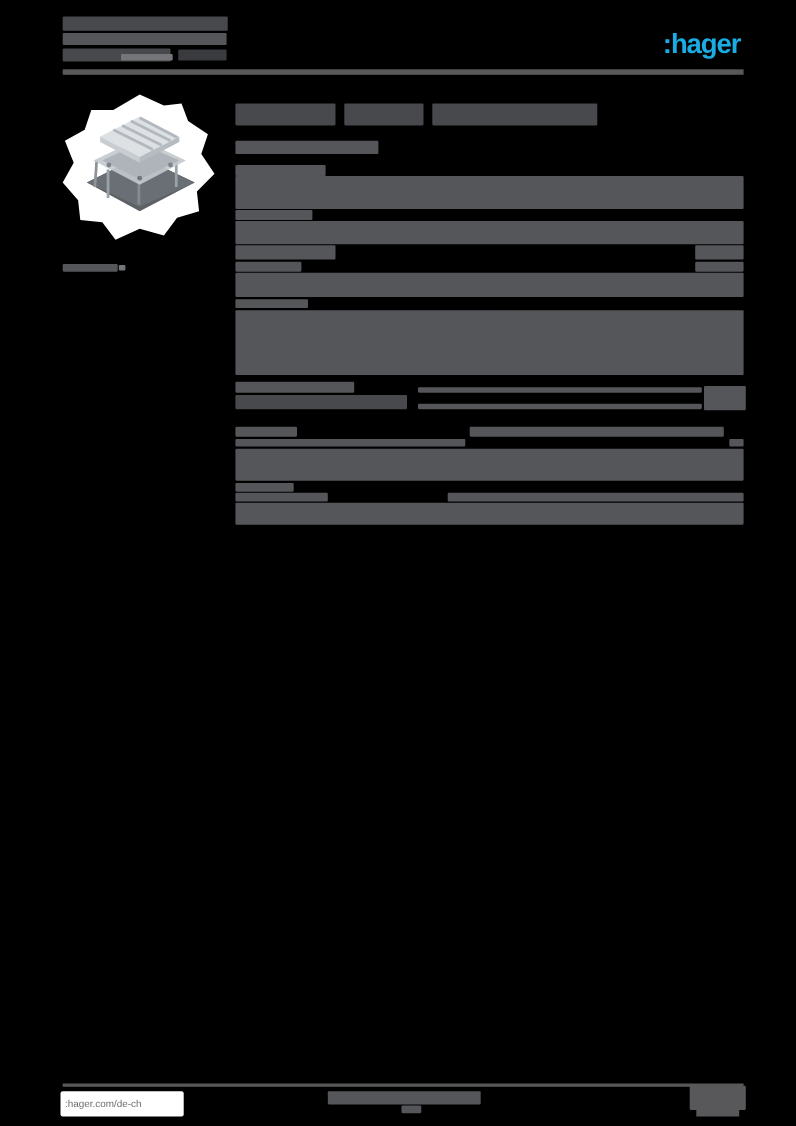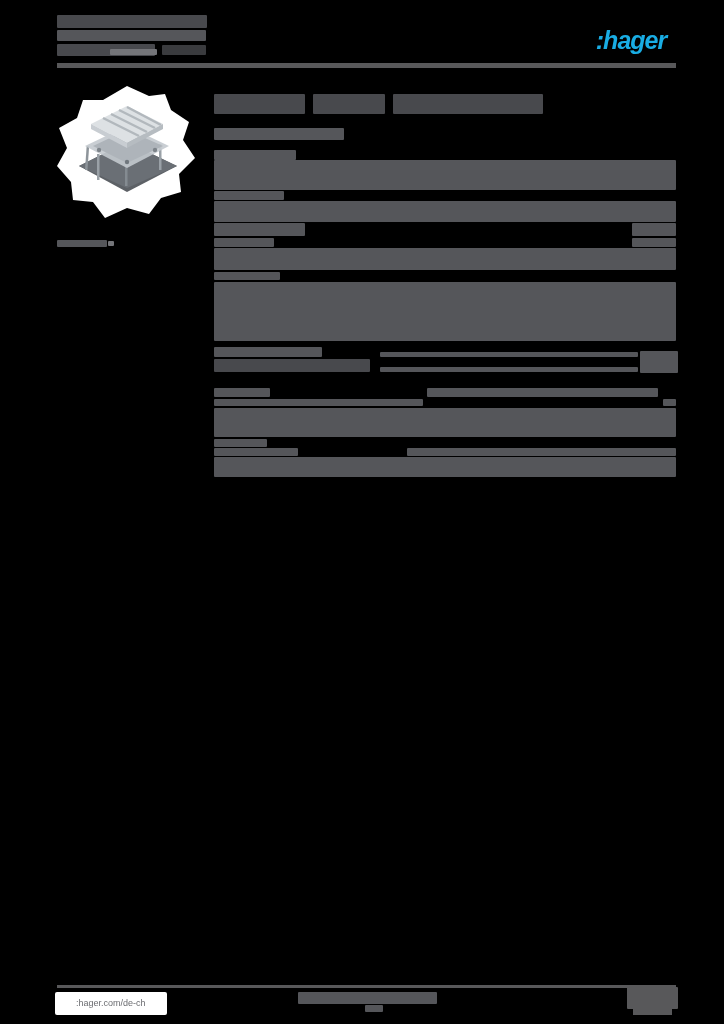--- a/index.html
+++ b/index.html
@@ -11,27 +11,27 @@
   .s-base{background:var(--bar-base,#55565a);}
   .s-dark{background:var(--bar-dark,#48494d);}
   .s-darkest{background:var(--bar-darkest,#3a3b3e);}
   .s-light{background:var(--bar-light,#747579);}
   .rule{position:absolute;background:var(--rule,#58585a);}
   #header-rule{left:57px;top:63px;width:619px;height:5px;}
   #footer-rule{left:57px;top:985px;width:619px;height:3px;}
   .logo{
     position:absolute;left:589px;top:25px;width:84px;height:30px;
     color:var(--logo,#19ade4);font-weight:bold;font-size:25px;line-height:30px;
-    letter-spacing:-1px;filter:blur(0.7px);text-align:center;font-style:italic;
+    letter-spacing:-1px;filter:blur(0.7px);text-align:right;
   }
   .product-img{position:absolute;left:53px;top:84px;width:148px;height:140px;}
   .weblink{
     position:absolute;left:55px;top:992px;width:112px;height:23px;background:#fff;
     border-radius:2px;font-size:9px;line-height:23px;color:#6b6c70;
-    padding-left:21px;box-sizing:border-box;filter:blur(0.3px);
+    padding-left:4px;box-sizing:border-box;filter:blur(0.3px);
   }
   .page-badge{position:absolute;left:627px;top:987px;width:51px;height:22px;
     background:var(--footer-box,#58585a);border-radius:1px;}
   .page-badge::after{
     content:"";position:absolute;left:6px;top:22px;width:39px;height:6px;
     background:var(--footer-box,#58585a);
   }
 </style>
 </head>
 <body>

